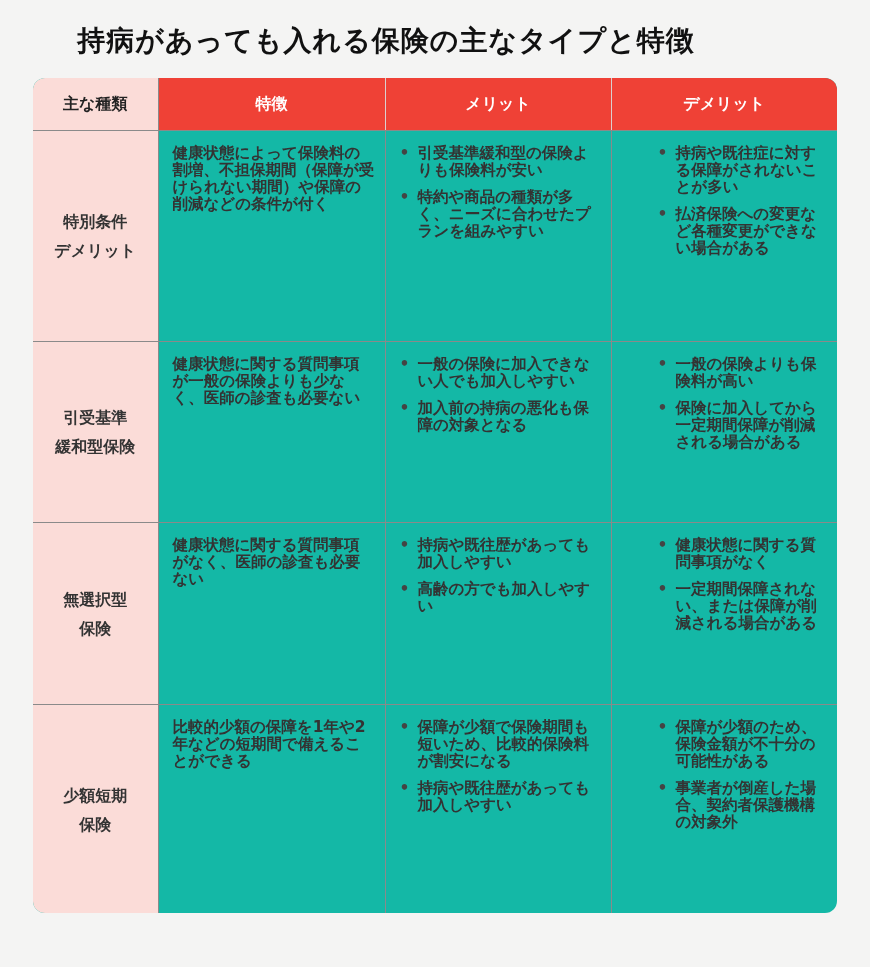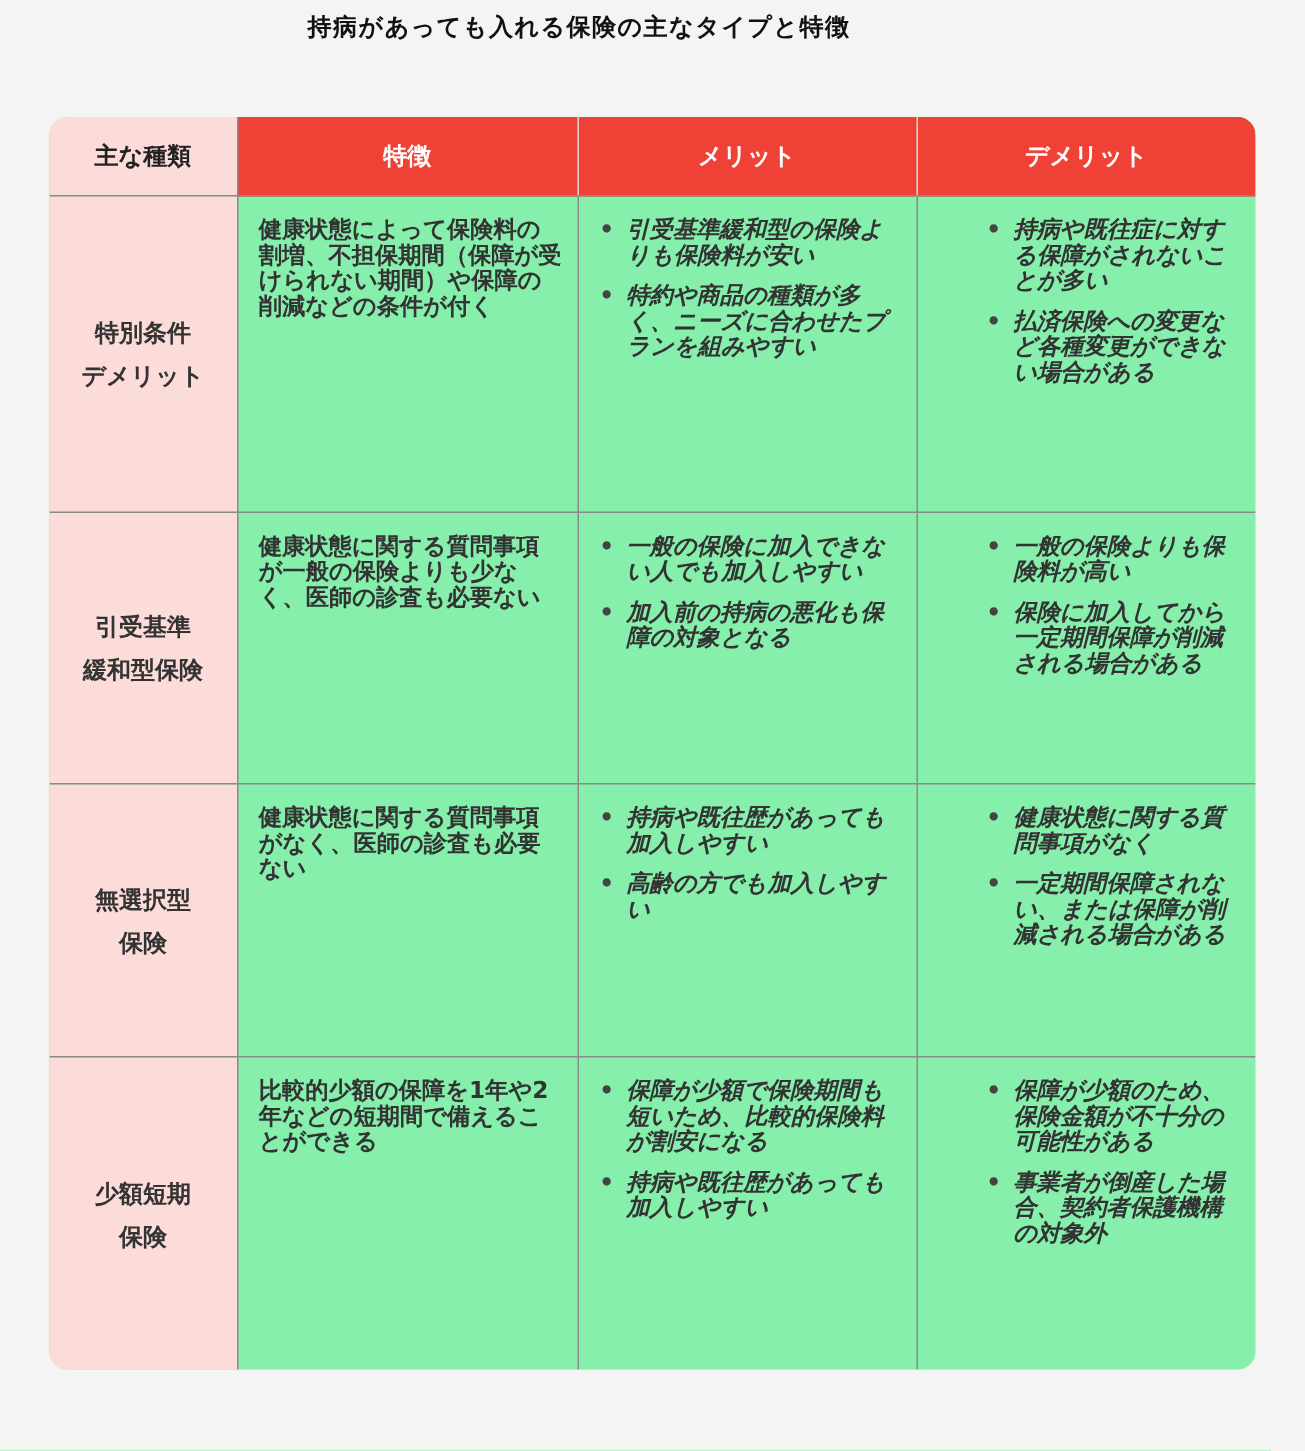--- a/index.html
+++ b/index.html
@@ -5,27 +5,27 @@
   html, body { margin: 0; padding: 0; }
   body {
     width: 870px; height: 967px;
     background: #f4f4f3;
     font-family: "DejaVu Sans", "Liberation Sans", sans-serif;
     color: #222;
     position: relative;
     overflow: hidden;
   }
   .title {
-    position: absolute; left: 0; top: 8px; width: 772px;
-    text-align: center; font-size: 16px; font-weight: bold; color: #111;
+    position: absolute; left: 0; top: 22px; width: 772px;
+    text-align: center; font-size: 28px; font-weight: bold; color: #111;
     letter-spacing: 1px;
   }
   .table-wrap {
     position: absolute; left: 33px; top: 78px; width: 804px; height: 835px;
-    border-radius: 12px; overflow: hidden; background: #86efac;
+    border-radius: 12px; overflow: hidden; background: #14b8a6;
   }
   table {
     border-collapse: collapse; width: 100%; height: 100%;
     table-layout: fixed;
   }
   col.c0 { width: 125px; }
   col.c1 { width: 227px; }
   col.c2 { width: 226px; }
   col.c3 { width: 226px; }
   th {
@@ -39,21 +39,21 @@
     vertical-align: top; font-size: 15.5px; font-weight: bold; line-height: 17px;
     border-right: 1.5px solid #8a8a8a; border-bottom: 1.5px solid #8a8a8a;
     padding: 14px 10px 10px 14px; color: #333;
   }
   td:last-child { border-right: none; padding-left: 46px; }
   tr:last-child td { border-bottom: none; }
   td.rowhead {
     background: #fbdcd8; text-align: center; vertical-align: middle;
     font-size: 16px; padding: 0 6px; line-height: 29px; color: #333;
   }
-  ul { margin: 0; padding: 0; list-style: none; font-style: italic; }
+  ul { margin: 0; padding: 0; list-style: none; }
   li { position: relative; padding-left: 18px; margin-bottom: 10px; }
   li:last-child { margin-bottom: 0; }
   li::before { content: "•"; position: absolute; left: 0; top: 0; color: #444; }
   .r1 { height: 211px; } .r2 { height: 181px; } .r3 { height: 182px; } .r4 { height: 211px; }
 </style>
 </head>
 <body>
 
 <div class="title">持病があっても入れる保険の主なタイプと特徴</div>
 

